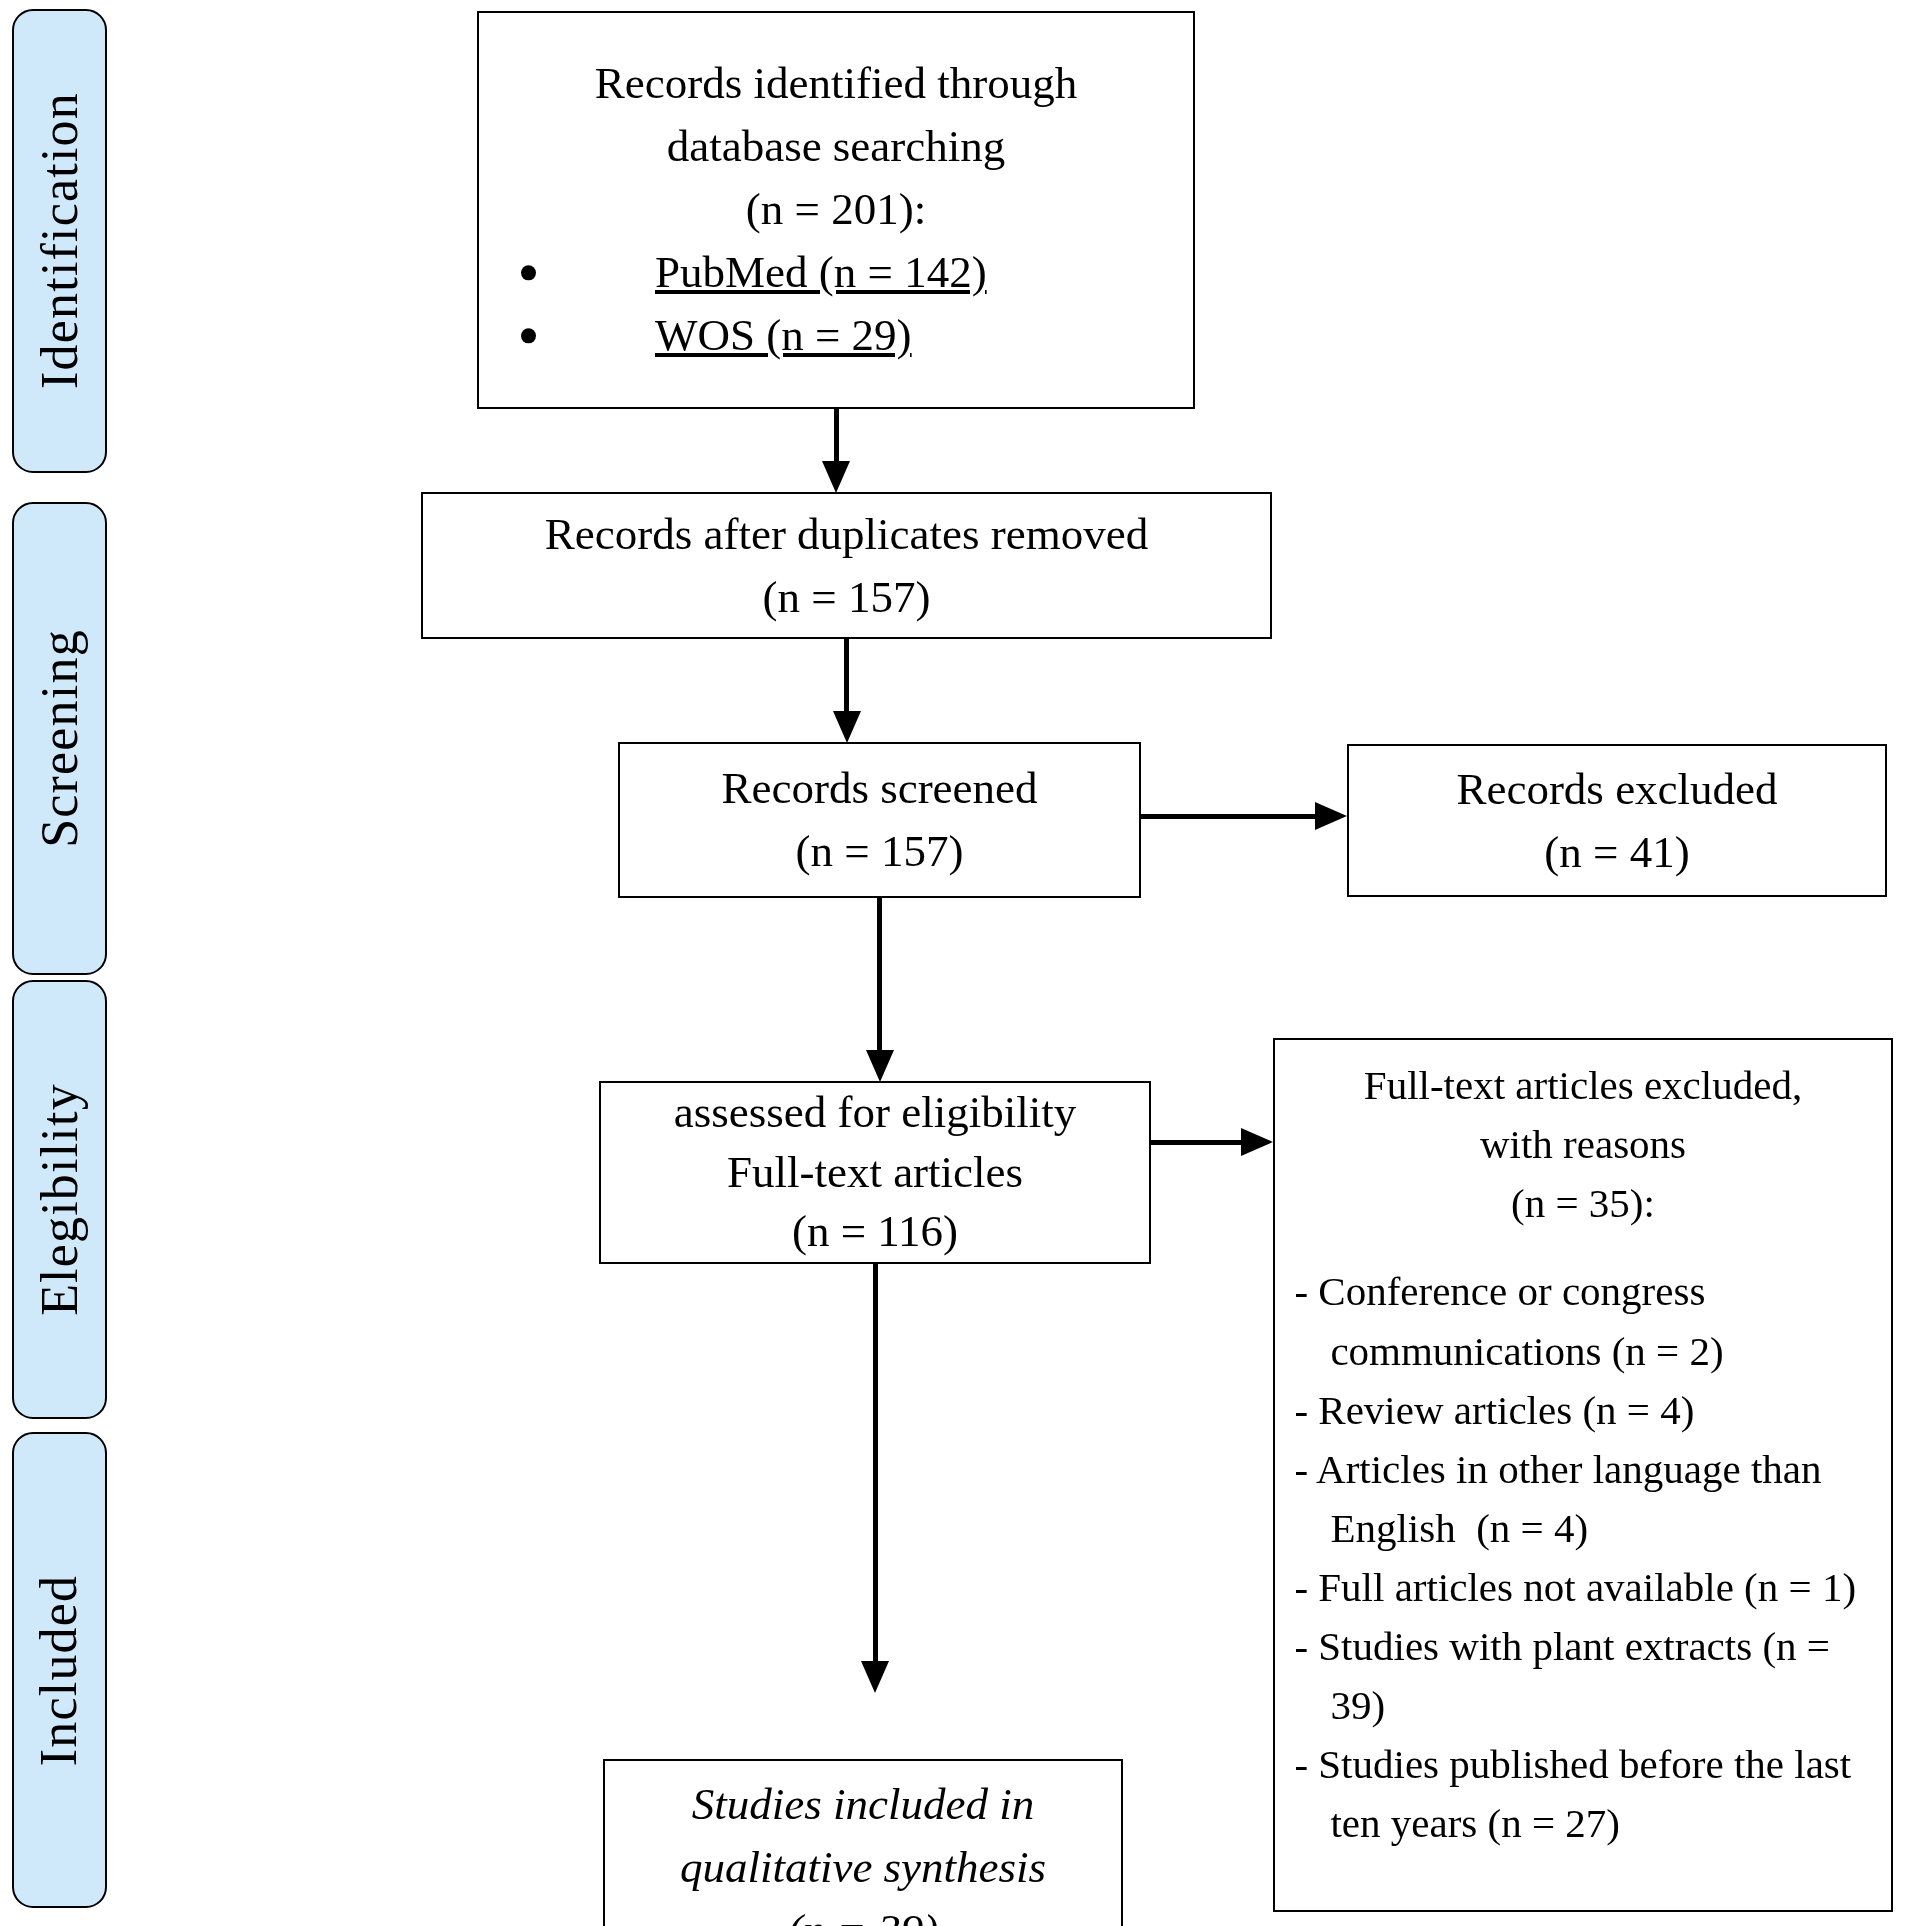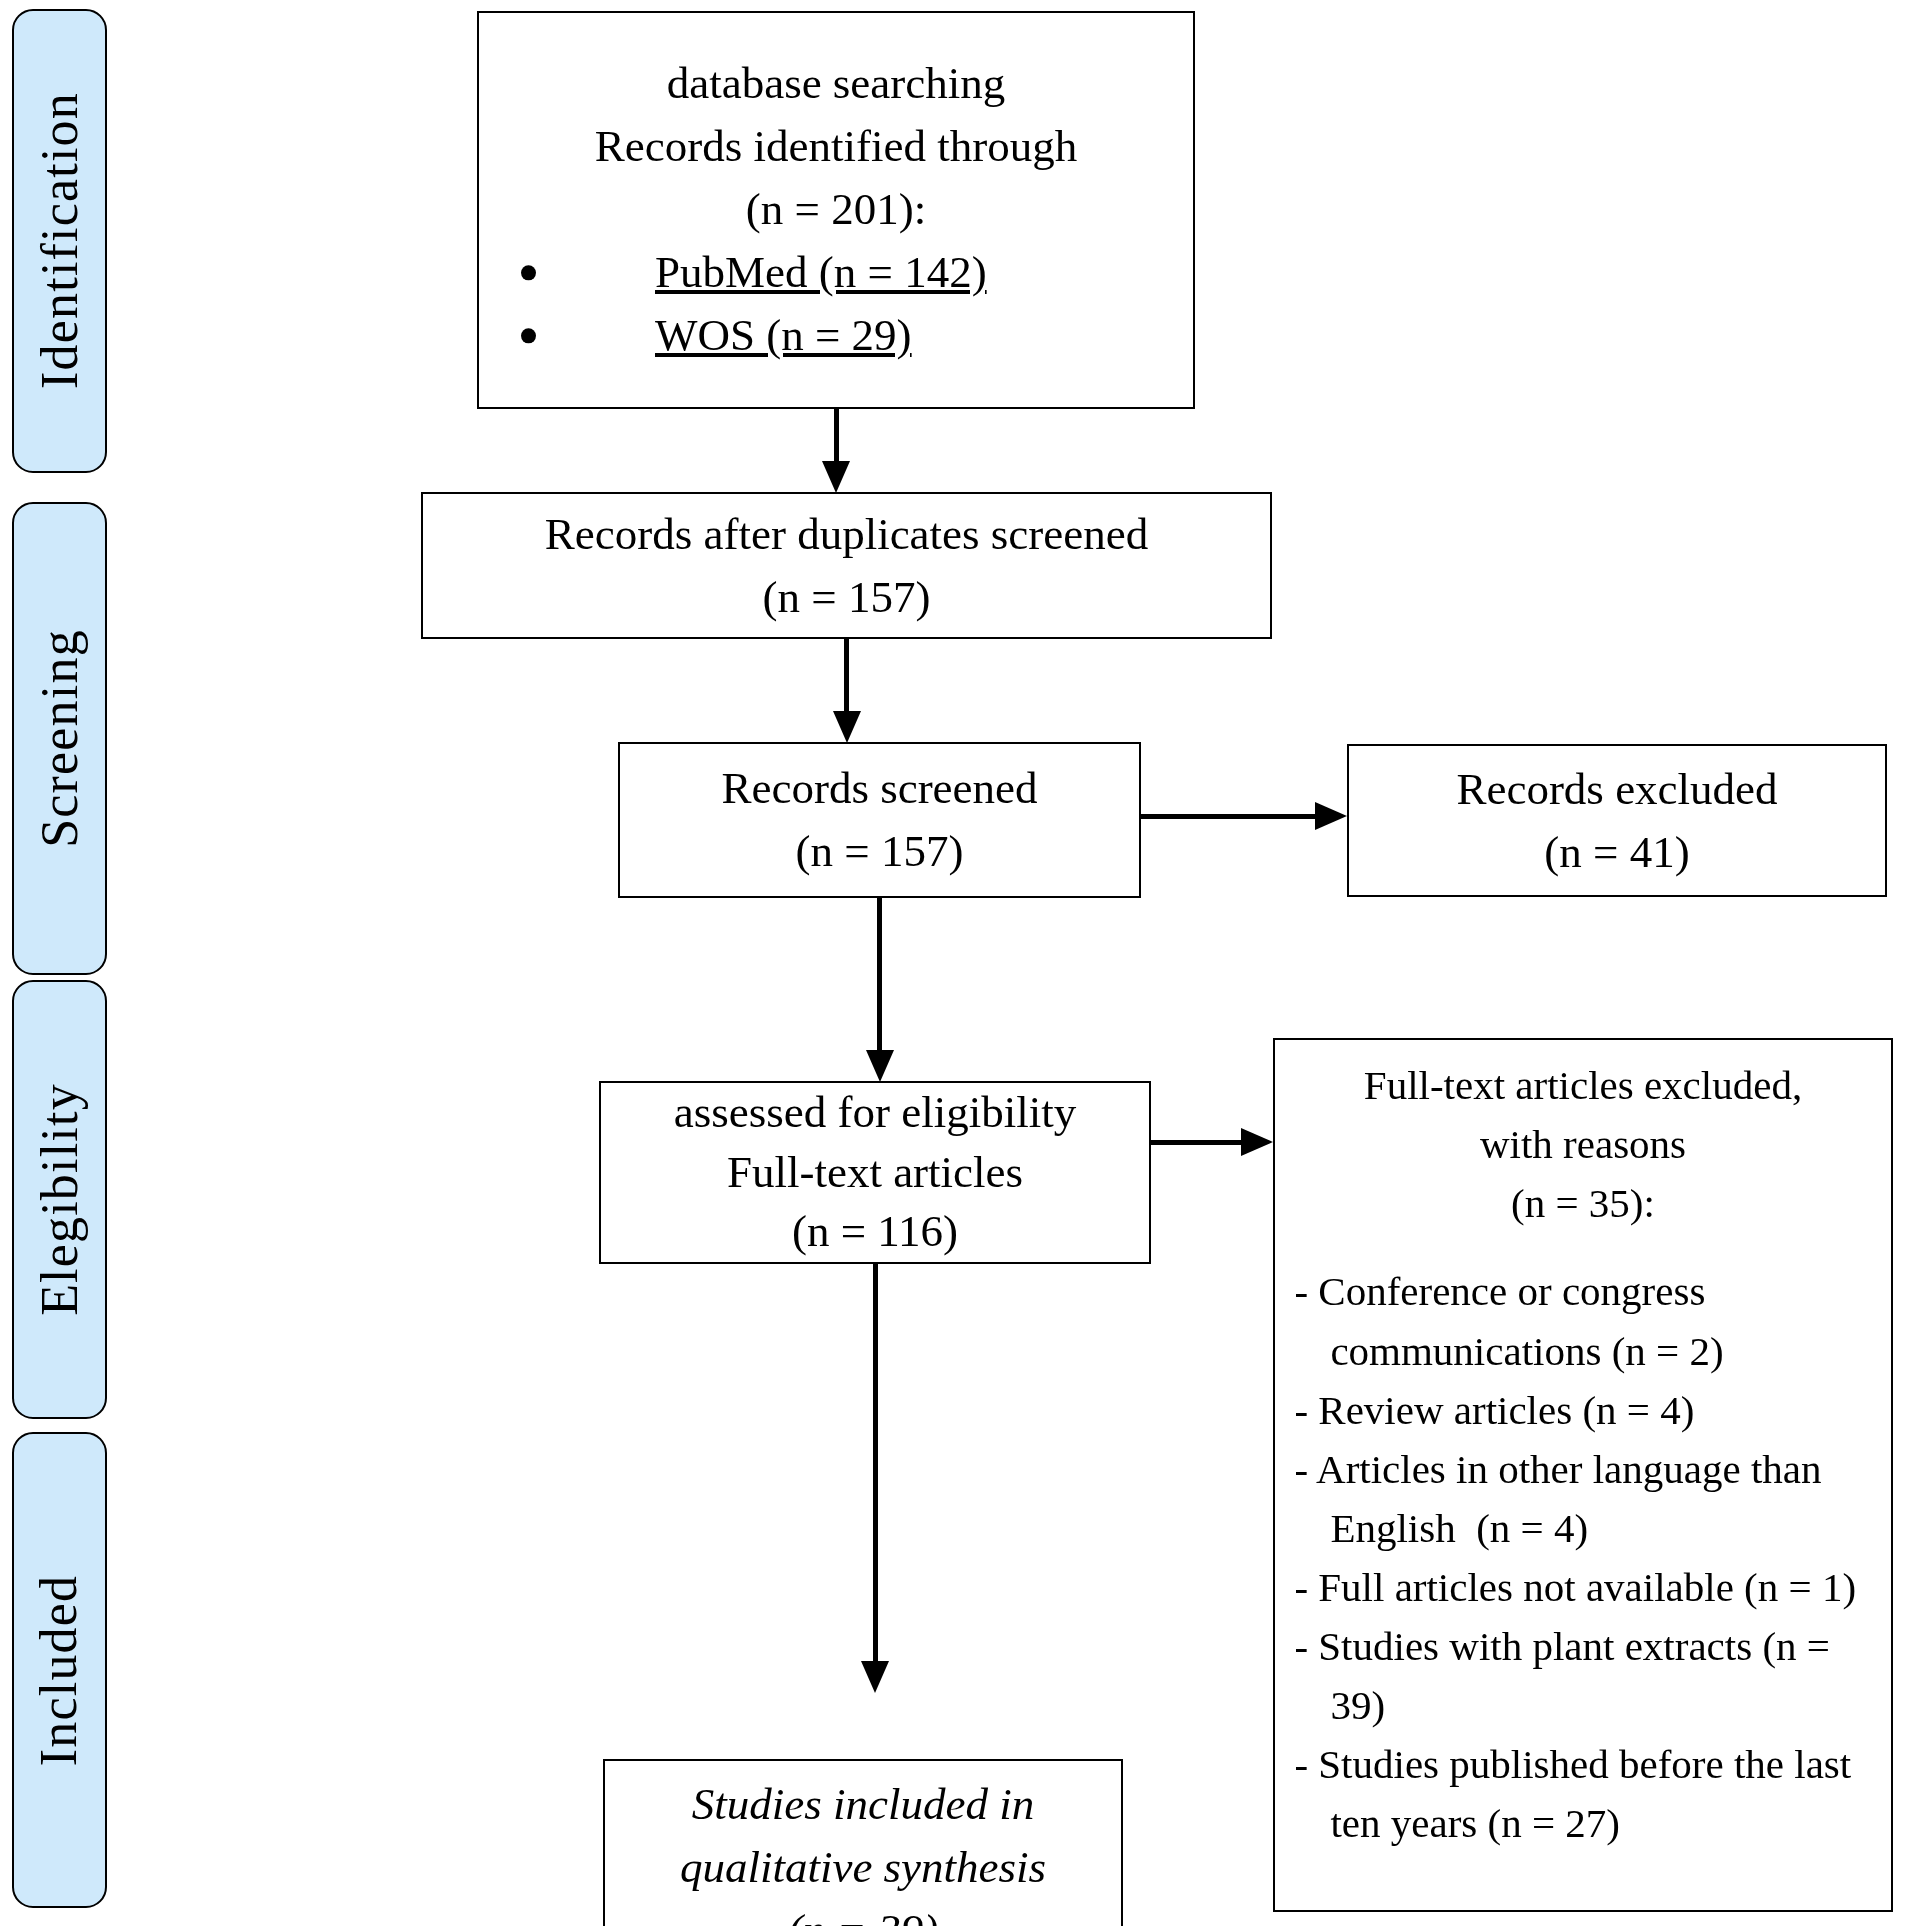--- a/index.html
+++ b/index.html
@@ -94,35 +94,35 @@
     <span class="side-label">Screening</span>
   </div>
   <div class="side-box" style="top:980px;height:439px;">
     <span class="side-label">Elegibility</span>
   </div>
   <div class="side-box" style="top:1432px;height:476px;">
     <span class="side-label">Included</span>
   </div>
 
   <div class="box" style="left:477px;top:10.6px;width:718px;height:398px;">
+    <div class="line">Records identified through</div>
     <div class="line">database searching</div>
-    <div class="line">Records identified through</div>
     <div class="line">(n = 201):</div>
     <div class="bullet-row">
       <span class="dot"></span>
       <span>PubMed (n = 142)</span>
     </div>
     <div class="bullet-row">
       <span class="dot"></span>
       <span>WOS (n = 29)</span>
     </div>
   </div>
 
   <div class="box" style="left:421px;top:492px;width:851px;height:147px;">
-    <div class="line">Records after duplicates screened</div>
+    <div class="line">Records after duplicates removed</div>
     <div class="line">(n = 157)</div>
   </div>
 
   <div class="box" style="left:618px;top:742px;width:523px;height:156px;">
     <div class="line">Records screened</div>
     <div class="line">(n = 157)</div>
   </div>
 
   <div class="box" style="left:1347px;top:744px;width:540px;height:153px;">
     <div class="line">Records excluded</div>

